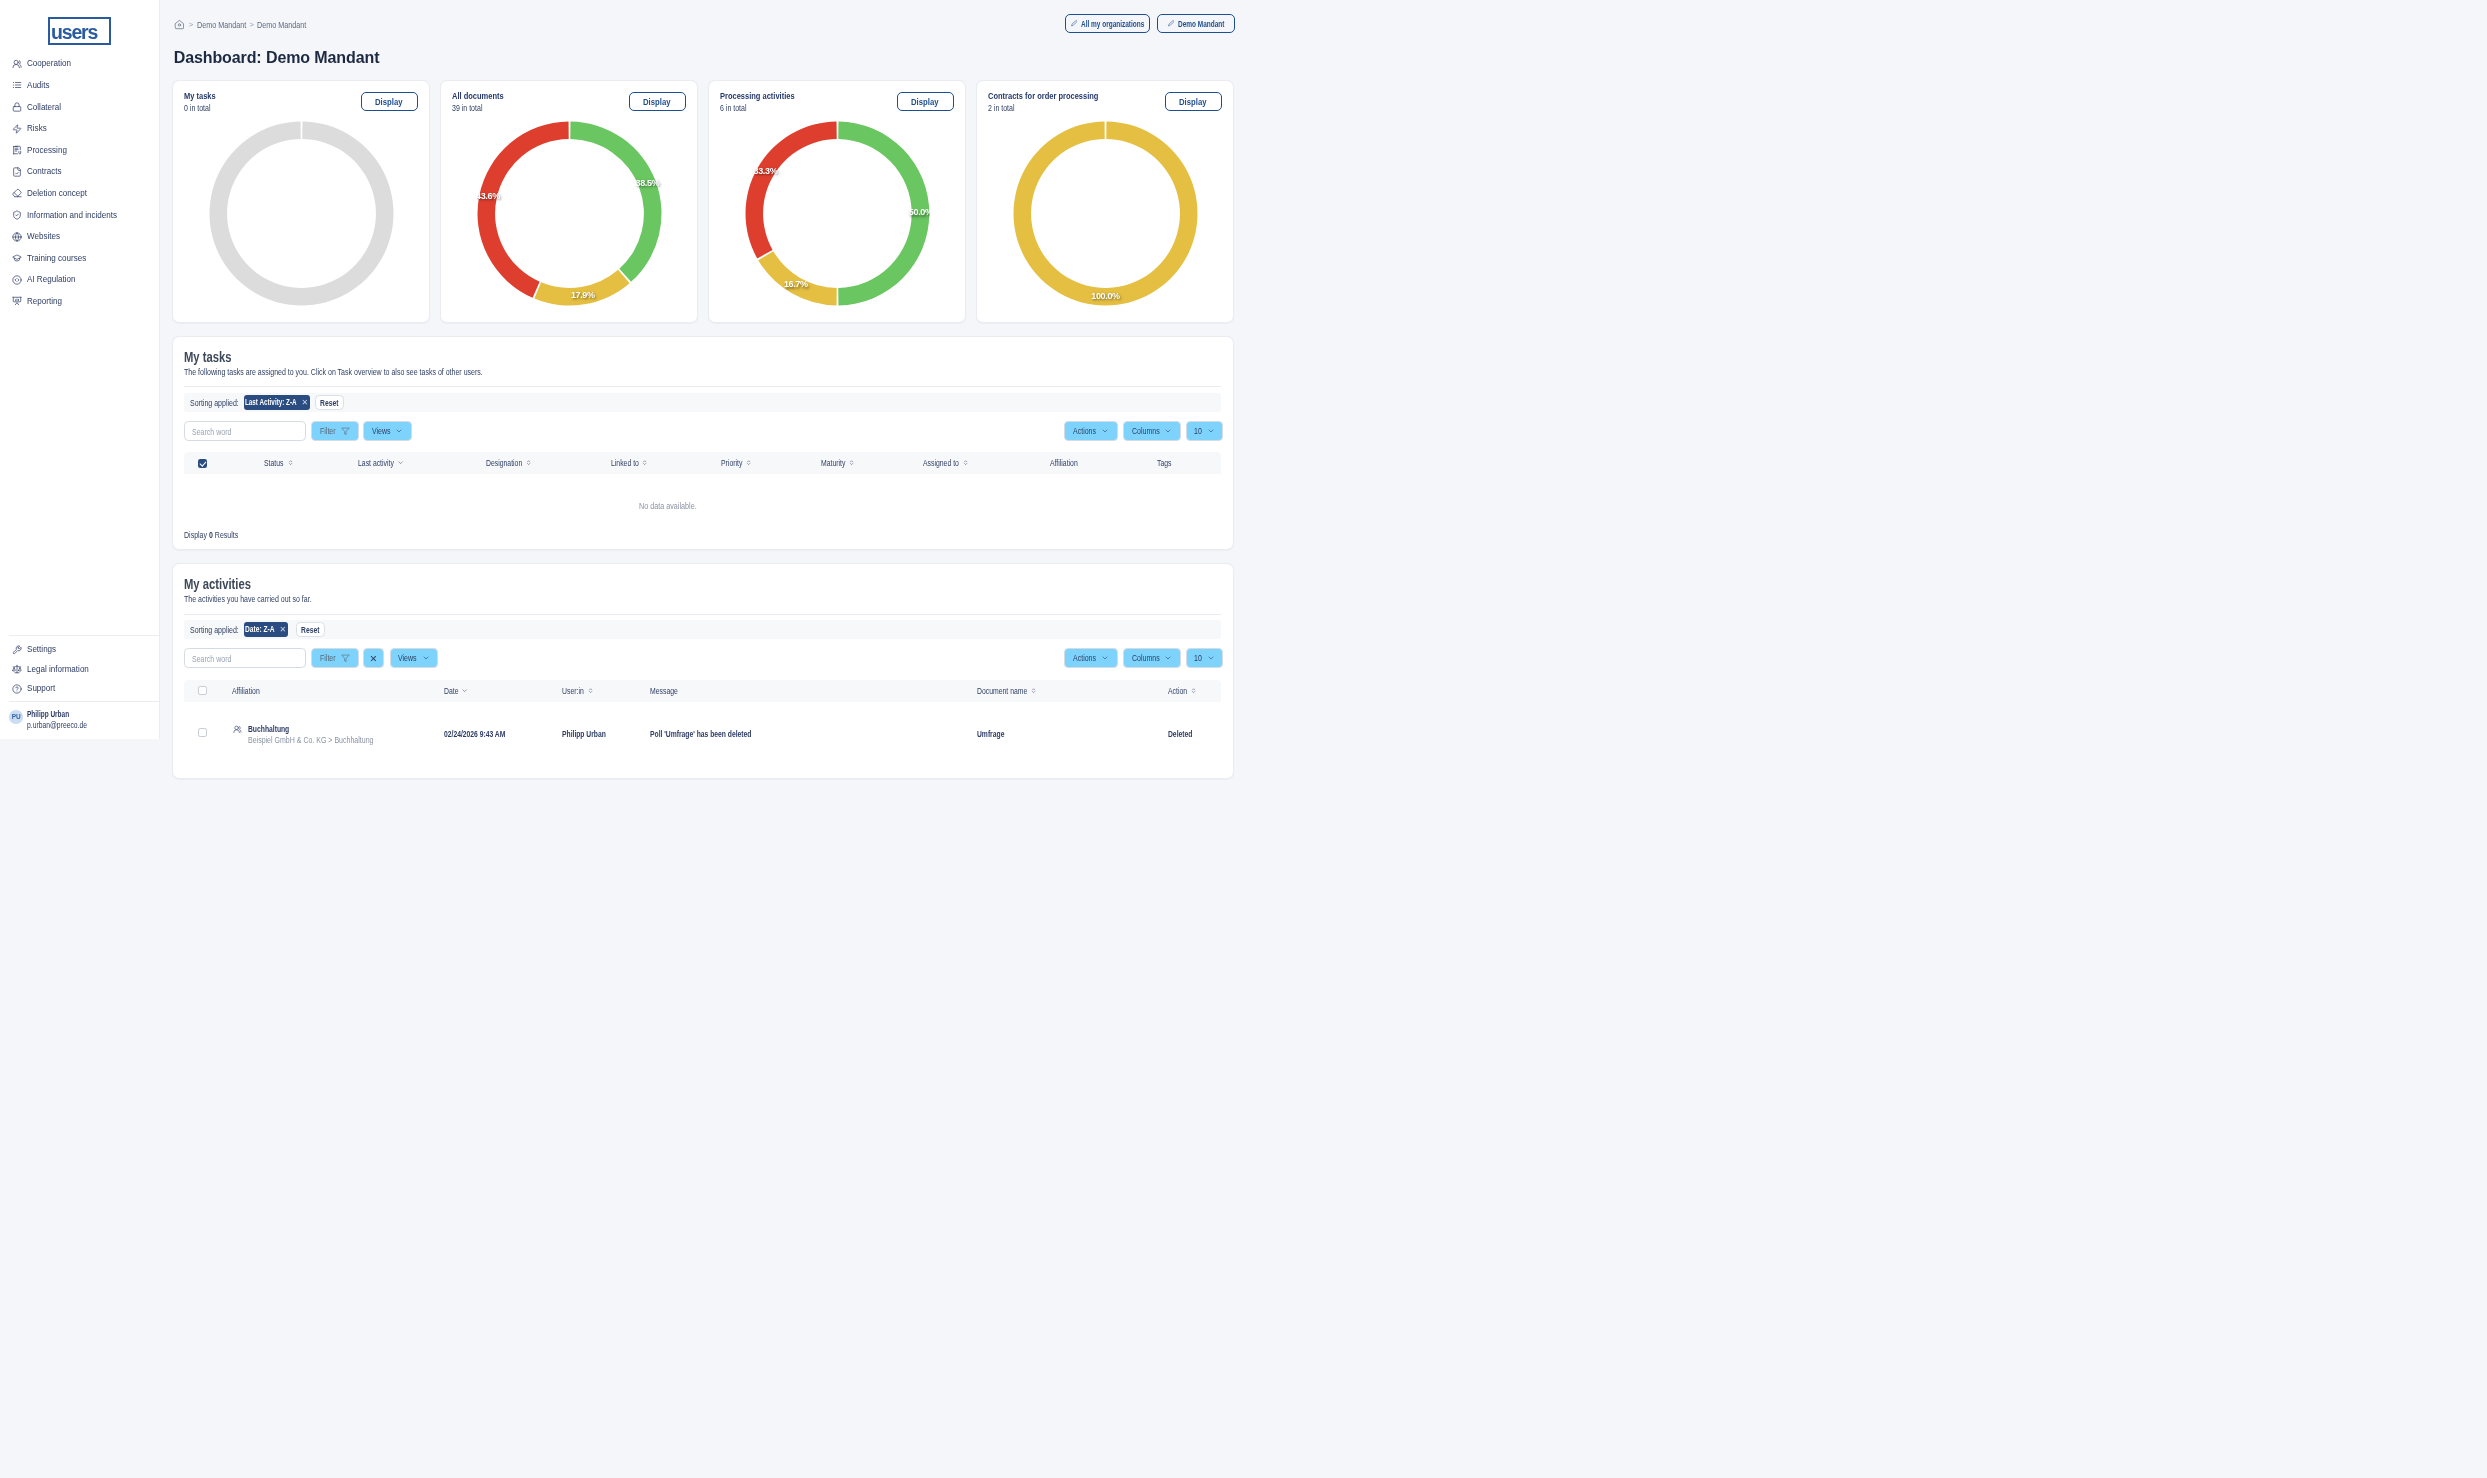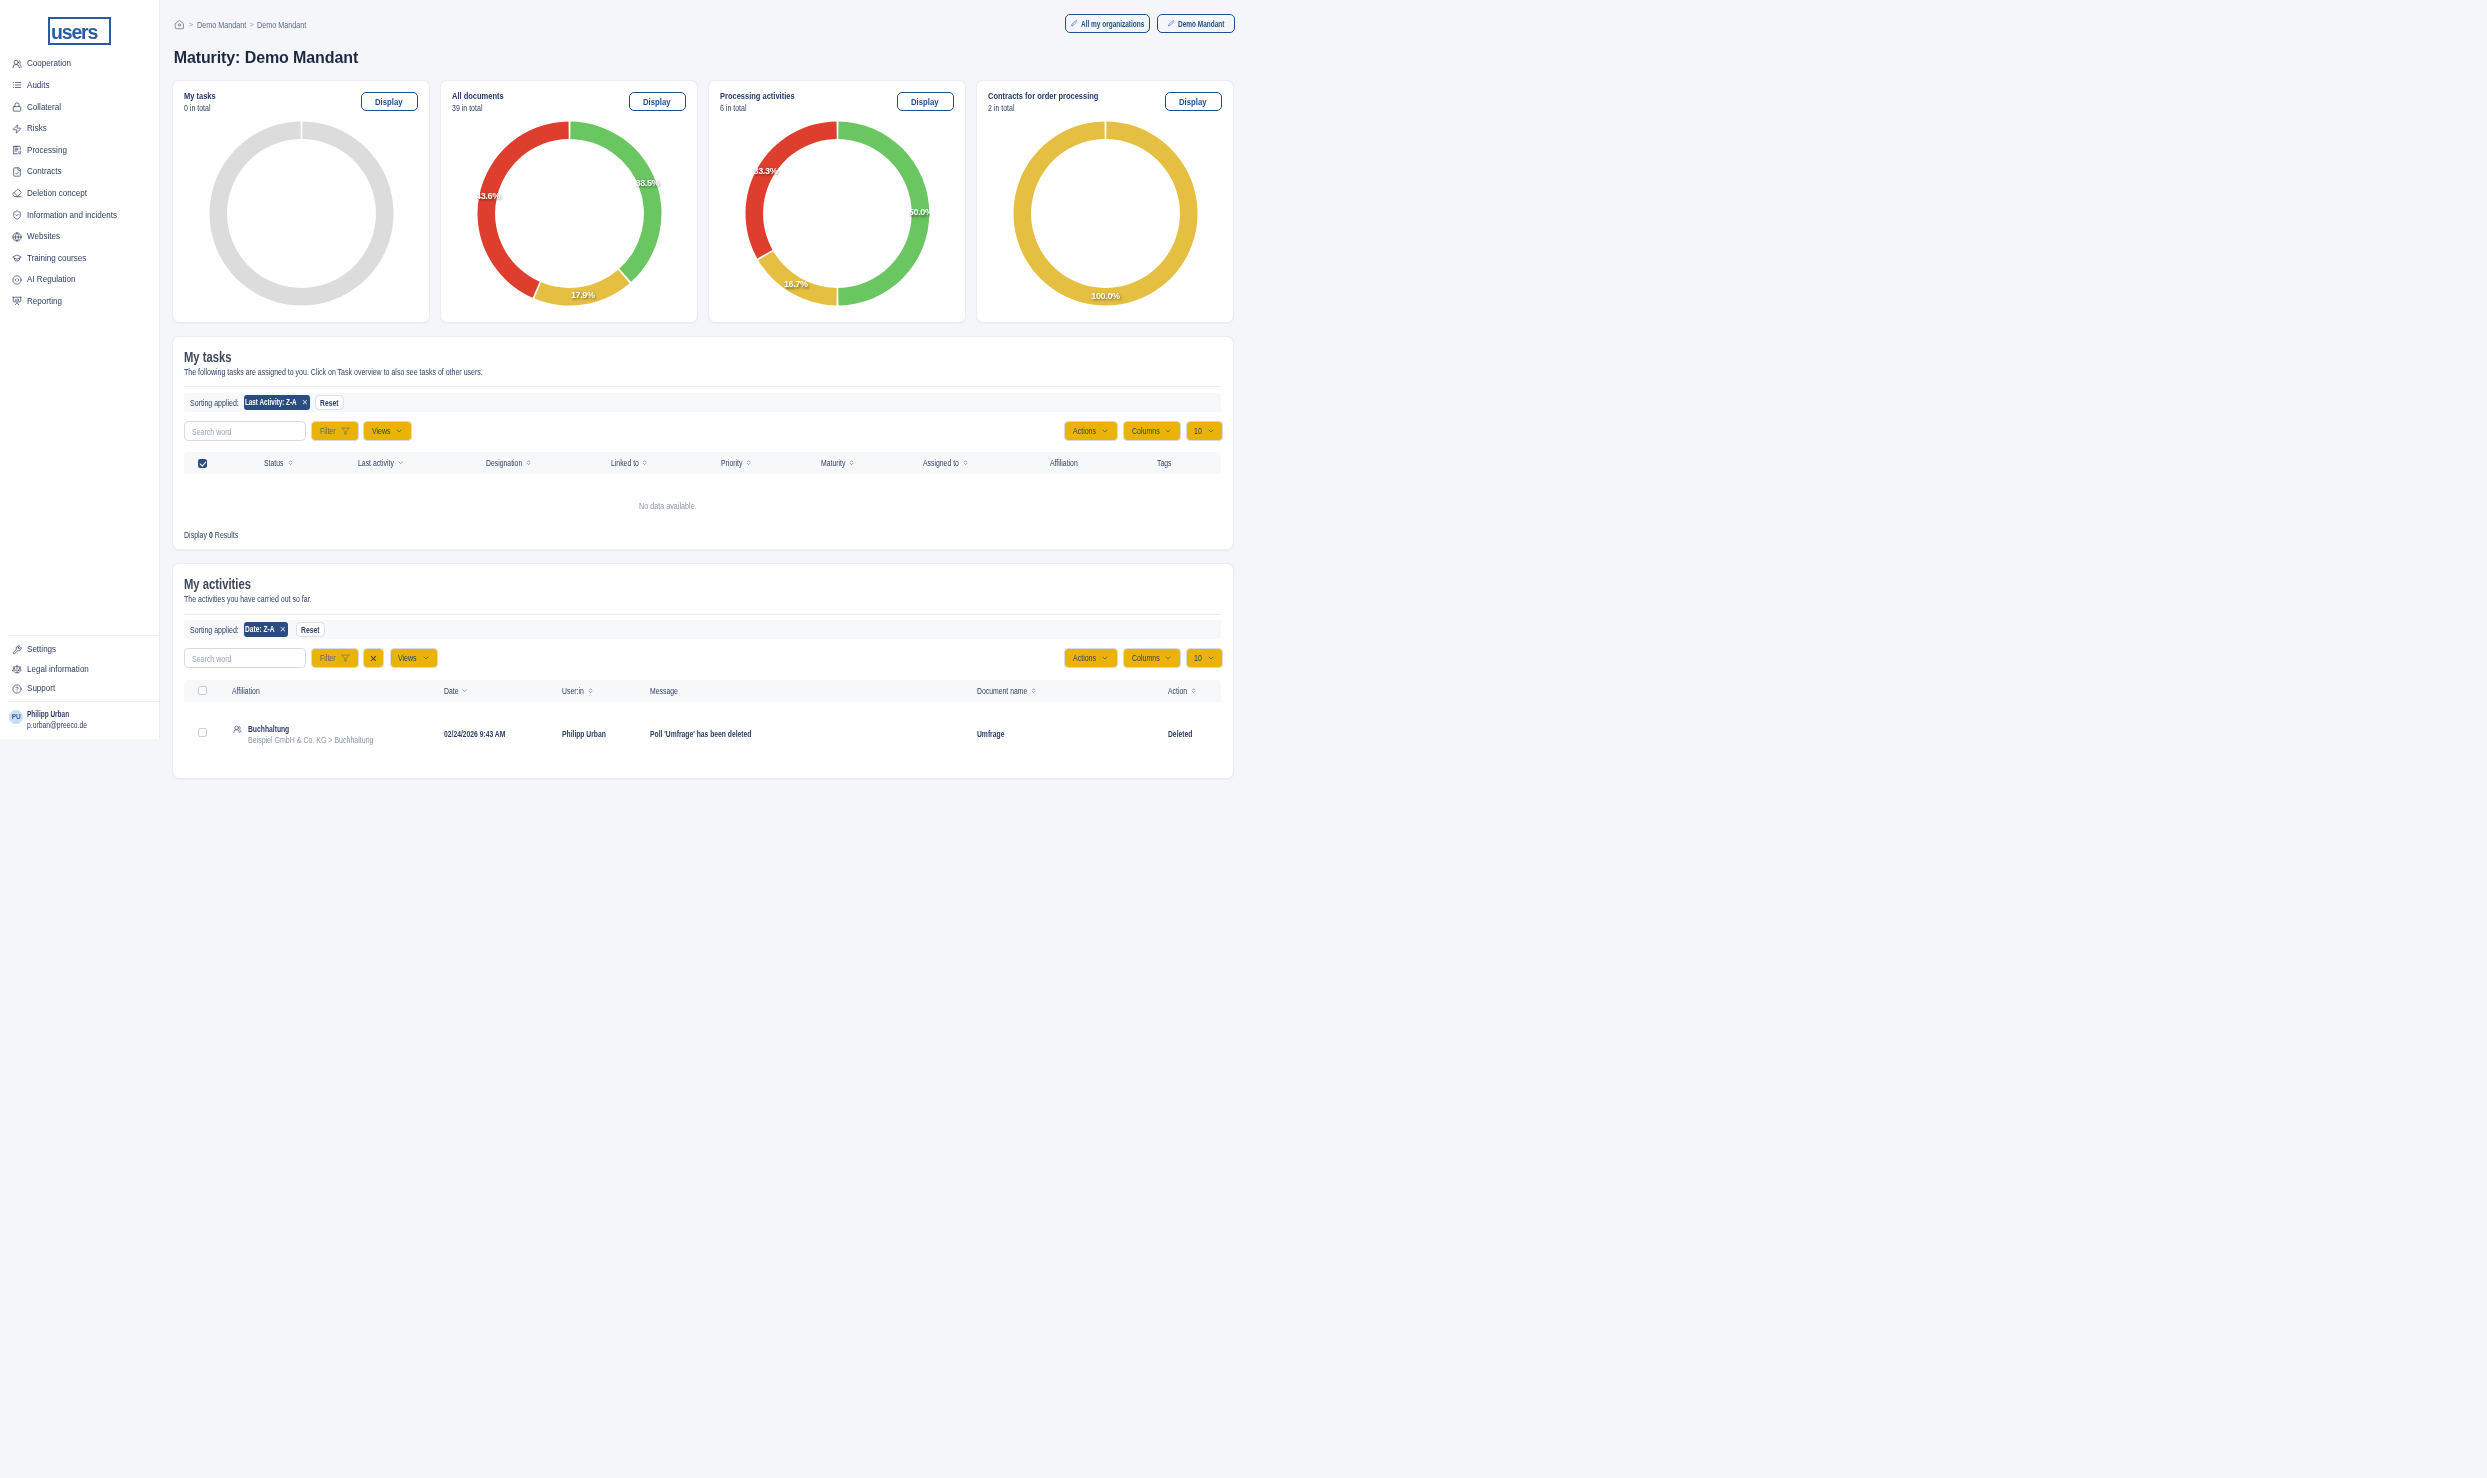--- a/index.html
+++ b/index.html
@@ -37,21 +37,21 @@
 .panel .sub{position:absolute;left:11.5px;font-size:9px;color:#2e3e63;transform-origin:0 0;transform:scaleX(.78);white-space:nowrap;}
 .pdiv{position:absolute;left:11.5px;right:11.5px;border-top:0.7px solid #e9ecf1;}
 .sortbar{position:absolute;left:11.5px;right:11.5px;height:19px;background:#f7f8fa;border-radius:2.9px;display:flex;align-items:center;}
 .sortbar .lab{margin-left:5.8px;font-size:9px;color:#2e3e63;}
 .chip{height:14.4px;background:#2b4c80;border-radius:2.9px;color:#fff;font-size:9px;font-weight:bold;display:flex;align-items:center;justify-content:center;}
 .chip .x{font-weight:normal;font-size:8px;color:#c9d4e6;margin-left:4.3px;}
 .rst{height:15px;background:#fff;border:0.7px solid #dbdfe6;border-radius:4.3px;color:#2e3e63;font-size:8.7px;font-weight:bold;display:flex;align-items:center;justify-content:center;}
 .tools{position:absolute;left:11.5px;right:11.5px;height:20px;}
 .srch{position:absolute;left:0;top:0;width:122px;height:20px;border:0.7px solid #d6dbe3;border-radius:4.3px;background:#fff;}
 .srch span{position:absolute;left:7.2px;top:5px;font-size:9px;color:#9aa3b2;transform-origin:0 0;transform:scaleX(.78);white-space:nowrap;display:inline-block;}
-.tbtn{position:absolute;top:0;height:20px;border:0.7px solid #d6dbe3;border-radius:4.3px;background:#eab308;display:flex;align-items:center;justify-content:center;gap:5px;font-size:9px;color:#2e3e63;}
+.tbtn{position:absolute;top:0;height:20px;border:0.7px solid #d6dbe3;border-radius:4.3px;background:#7dd3fc;display:flex;align-items:center;justify-content:center;gap:5px;font-size:9px;color:#2e3e63;}
 .tbtn svg{width:9.4px;height:9.4px;flex:none;}
 .thead{position:absolute;left:11.5px;right:11.5px;height:21.6px;background:#f7f8fa;border-radius:4.3px 4.3px 0 0;}
 .cbx{width:9px;height:9px;border-radius:2.2px;}
 .cbx.on{background:#2b4c80;position:relative;}
 .cbx.on:after{content:"";position:absolute;left:2.5px;top:1px;width:2.6px;height:4.9px;border:solid #fff;border-width:0 1.3px 1.3px 0;transform:rotate(42deg);}
 .cbx.off{background:#fff;border:0.7px solid #c6ccd6;}
 .thead .cb{position:absolute;left:14.4px;top:6.5px;}
 .hcol{position:absolute;top:0;height:21.6px;display:flex;align-items:center;gap:2.9px;font-size:8.8px;color:#2e3e63;white-space:nowrap;}
 .hcol svg{width:7.2px;height:9.4px;stroke:#4d5d7c;stroke-width:2;flex:none;}
 .nodata{position:absolute;left:11.5px;width:967px;text-align:center;font-size:9px;color:#8a93a4;}
@@ -211,21 +211,21 @@
         <path d="M17 3a2.85 2.83 0 1 1 4 4L7.5 20.5 2 22l1.5-5.5Z"></path>
       </svg>
       <span class="tc" style="width:63px;transform-origin:0 50%;transform:scaleX(0.78);">All my organizations</span>
     </div>
 <div class="btn-blue" style="left:997px;top:14px;width:78px;">
       <svg class="ic" viewBox="0 0 24 24">
         <path d="M17 3a2.85 2.83 0 1 1 4 4L7.5 20.5 2 22l1.5-5.5Z"></path>
       </svg>
       <span class="tc" style="width:46px;transform-origin:0 50%;transform:scaleX(0.78);">Demo Mandant</span>
     </div>
-<div id="h1">Maturity: Demo Mandant</div>
+<div id="h1">Dashboard: Demo Mandant</div>
 <div id="cards">
 <div class="card">
         <h3><span class="t" style="width:32px;transform-origin:0 50%;transform:scaleX(0.8);">My tasks</span></h3>
         <div class="tot"><span class="t" style="width:26.5px;transform-origin:0 50%;transform:scaleX(0.78);">0 in total</span></div>
         <div class="disp">
           <span class="tc" style="width:28px;transform-origin:0 50%;transform:scaleX(0.8);">Display</span>
         </div>
         <svg class="donut" width="185" height="185" viewBox="0 0 256 256">
           <path d="M129.33 0.71A127.3 127.3 0 1 1 126.67 0.71L126.92 25.01A103 103 0 1 0 129.08 25.01Z" fill="#dcdcdc"></path>
         </svg>

